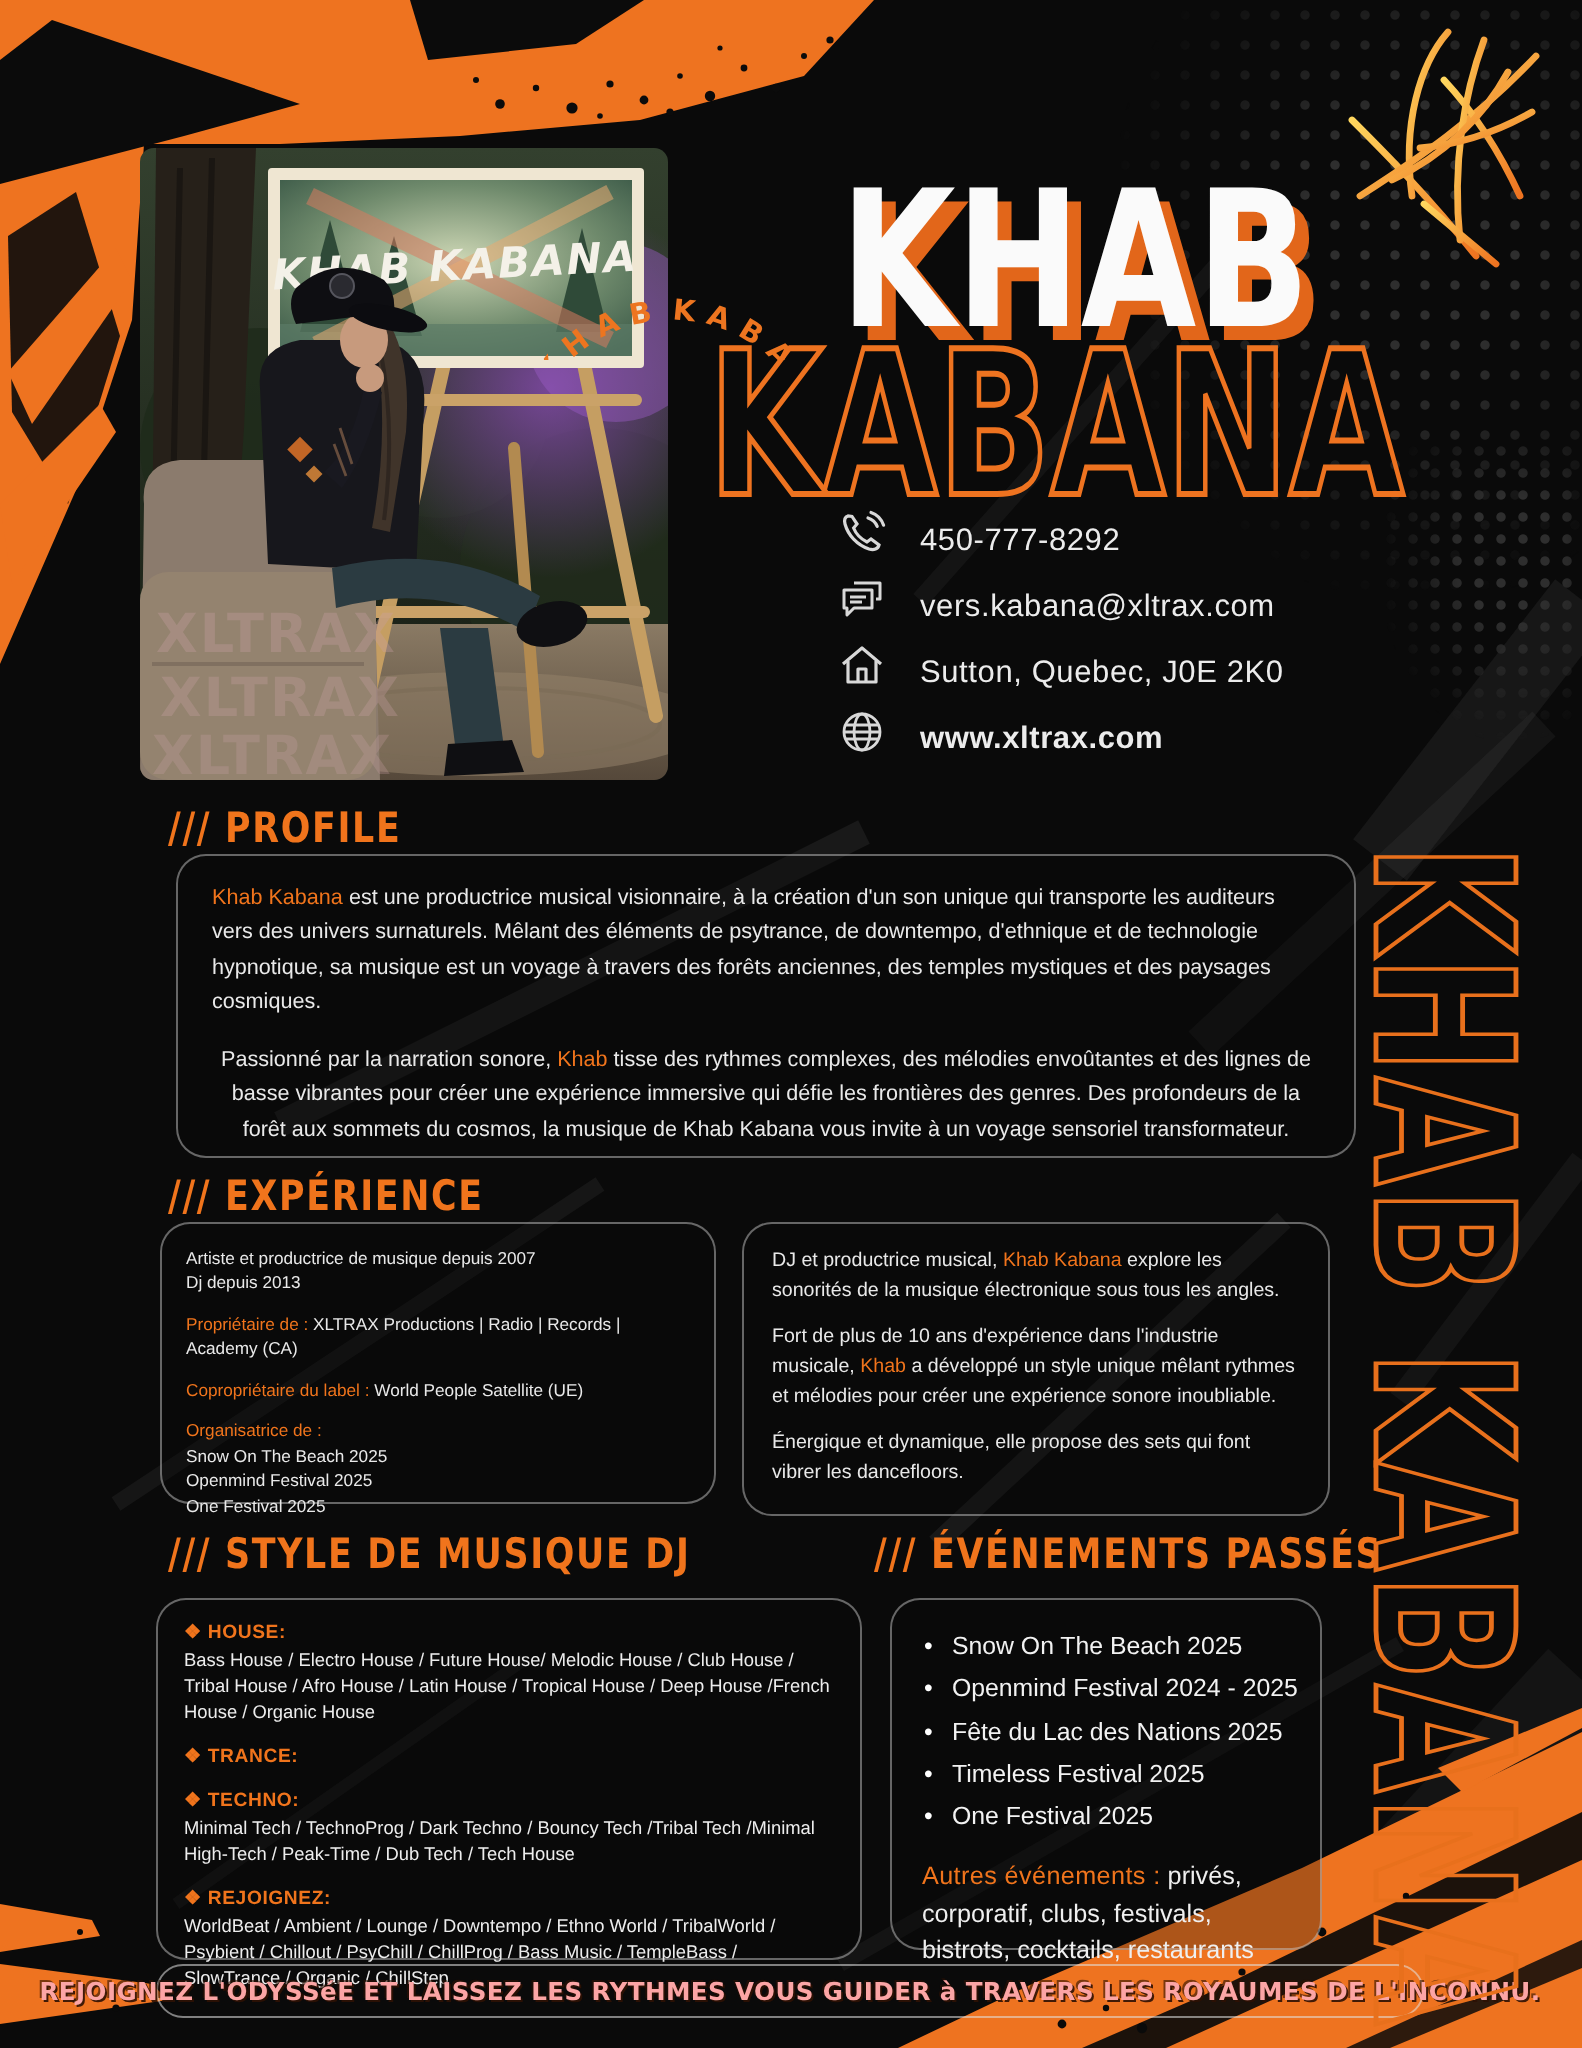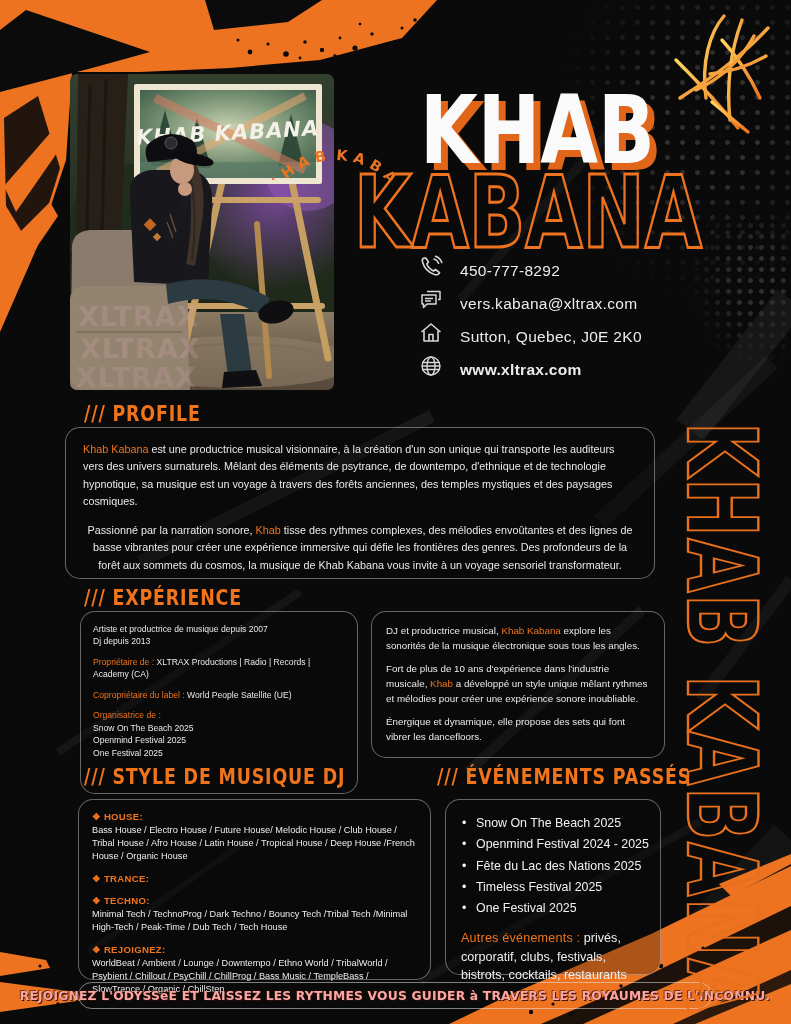--- a/index.html
+++ b/index.html
@@ -39,26 +39,26 @@
     white-space:nowrap;font-family:"DejaVu Sans","Liberation Sans",sans-serif;
   }
 
   
   .box{
     position:absolute;border:1px solid rgba(195,195,195,.5);border-radius:15px;
     background:rgba(8,8,8,.28);box-sizing:border-box;
   }
   .accent{color:#f0741c;}
 
-  .profile-box{left:65px;top:427px;width:590px;height:152px;padding:13px 17px;
+  .profile-box{left:88px;top:427px;width:590px;height:152px;padding:13px 17px;
     font-size:10.8px;line-height:1.6;color:#e9e9e9;}
   .profile-box p{margin:0;}
   .profile-box p+p{margin-top:12px;text-align:center;}
 
-  .exp-left{left:80px;top:611px;width:278px;height:183px;padding:11px 12px;
+  .exp-left{left:80px;top:611px;width:278px;height:141px;padding:11px 12px;
     font-size:8.6px;line-height:1.45;}
   .exp-left .blk{margin:0 0 8px 0;}
   .exp-left .blk:last-child{margin-bottom:0;}
 
   .exp-right{left:371px;top:611px;width:294px;height:147px;padding:12px 14px;
     font-size:9.8px;line-height:1.5;}
   .exp-right p{margin:0 0 9px 0;}
   .exp-right p:last-child{margin-bottom:0;}
 
   .style-box{left:78px;top:799px;width:353px;height:181px;padding:10px 13px;

